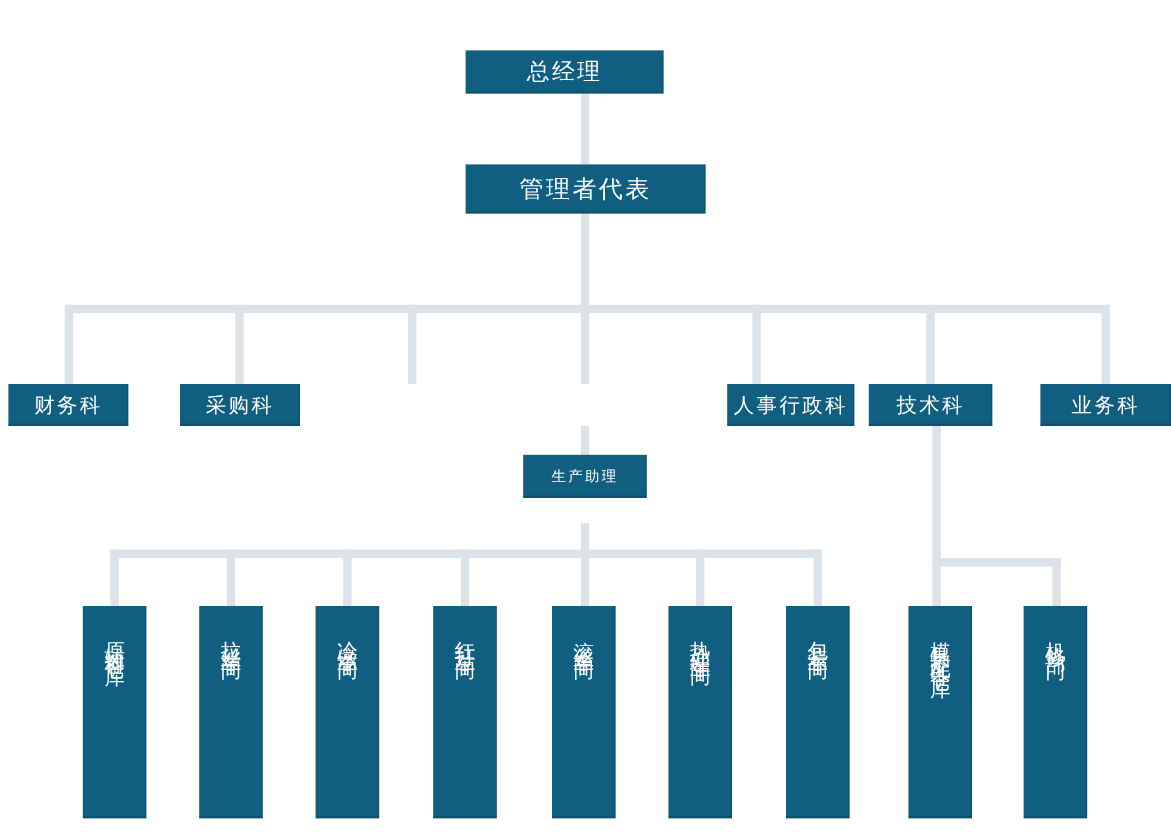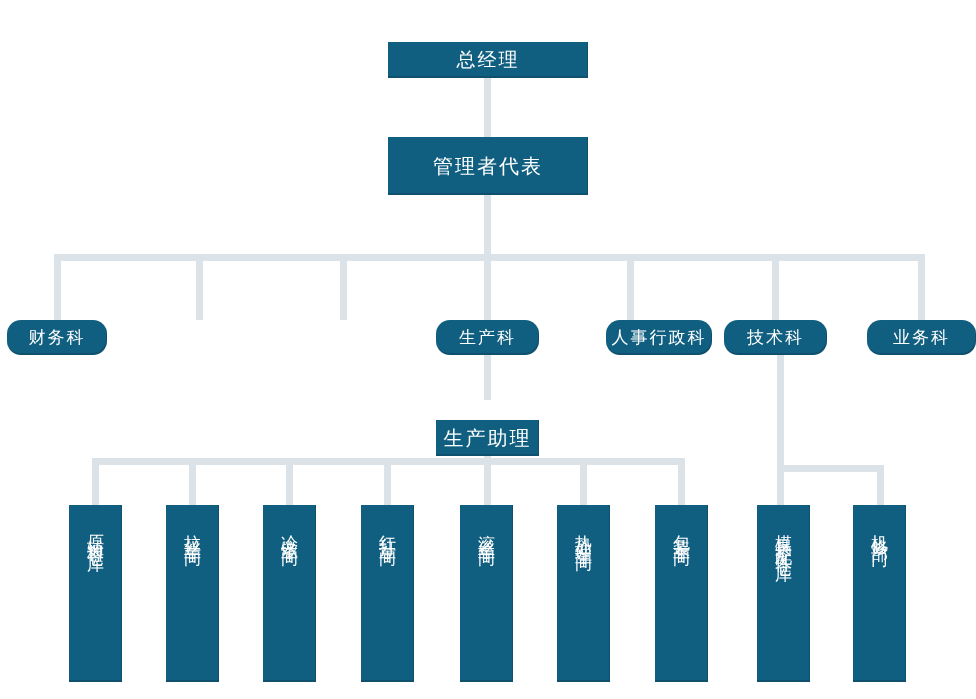--- a/index.html
+++ b/index.html
@@ -27,33 +27,33 @@
     justify-content: center;
     box-shadow: inset -1px -2px 0 rgba(0,0,0,0.15);
     letter-spacing: 2px;
     white-space: nowrap;
   }
   .line {
     position: absolute;
     background: var(--connector);
   }
   
-  .n-root        { left:388px; top:42px;  width:200px; height:36px; font-size:19px; }
-  .n-rep         { left:388px; top:137px; width:200px; height:58px; font-size:20px; }
+  .n-root        { left:388px; top:42px;  width:165px; height:36px; font-size:19px; }
+  .n-rep         { left:388px; top:137px; width:200px; height:41px; font-size:20px; }
   
-  .dept          { top:320px; height:35px; font-size:17px;border-radius:14px; }
+  .dept          { top:320px; height:35px; font-size:17px; }
   .n-dept-0 { left:7px;   width:100px; }
   .n-dept-1 { left:150px; width:100px; }
   .n-dept-2 { left:292px; width:103px; }
   .n-dept-3 { left:436px; width:103px; }
   .n-dept-4 { left:606px; width:106px; }
   .n-dept-5 { left:724px; width:103px; }
   .n-dept-6 { left:867px; width:109px; }
   
-  .n-assistant   { left:436px; top:420px; width:103px; height:36px; font-size:20px; }
+  .n-assistant   { left:436px; top:379px; width:103px; height:36px; font-size:12px; }
   
   .vbox {
     top:505px; width:53px; height:177px;
     align-items: flex-start;
     padding-top: 16px;
     font-size: 17px;
     letter-spacing: 0;
   }
   .vbox .vtext {
     writing-mode: vertical-rl;
@@ -117,21 +117,21 @@
   <div class="line l-d2-4"></div>
   <div class="line l-d2-5"></div>
   <div class="line l-tech-drop"></div>
   <div class="line l-h3"></div>
   <div class="line l-repair-drop"></div>
 
   <div class="node n-root">总经理</div>
   <div class="node n-rep">管理者代表</div>
 
   <div class="node dept n-dept-0">财务科</div>
-  <div class="node dept n-dept-3">生产科</div>
+  <div class="node dept n-dept-1">采购科</div>
   <div class="node dept n-dept-4">人事行政科</div>
   <div class="node dept n-dept-6">业务科</div>
   <div class="node dept n-dept-5">技术科</div>
 
   <div class="node n-assistant">生产助理</div>
 
   <div class="node vbox n-leaf-0">
     <span class="vtext">原辅料仓库</span>
   </div>
   <div class="node vbox n-leaf-1">

